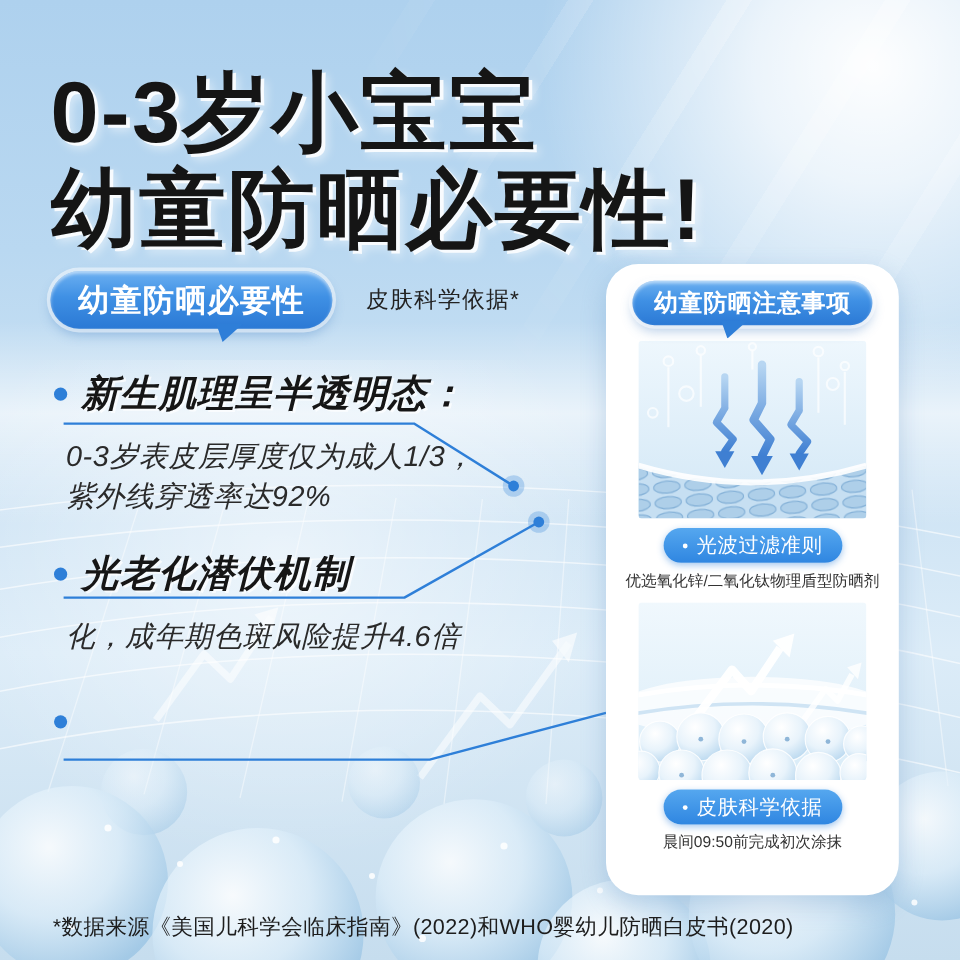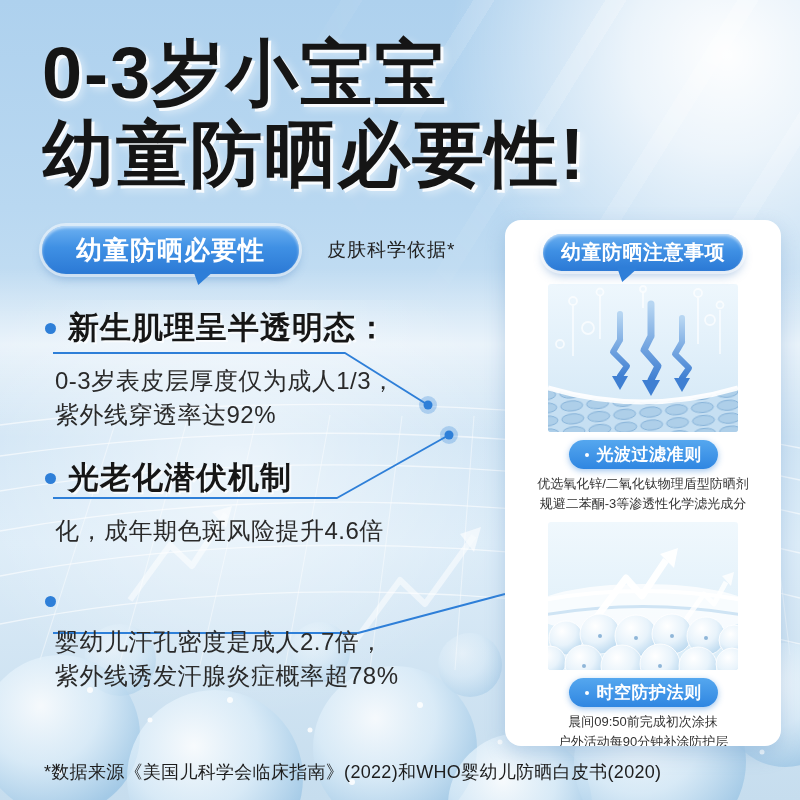--- a/index.html
+++ b/index.html
@@ -14,52 +14,52 @@
   .ray{position:absolute;top:-40px;right:0;width:620px;height:360px;pointer-events:none;
     background:repeating-linear-gradient(122deg,rgba(255,255,255,0) 0 46px,rgba(255,255,255,.28) 46px 64px,rgba(255,255,255,0) 64px 112px);
     -webkit-mask-image:radial-gradient(circle at 92% 0%,#000 10%,transparent 72%);
     mask-image:radial-gradient(circle at 92% 0%,#000 10%,transparent 72%);}
   .haze-mid{position:absolute;left:0;top:268px;width:100%;height:170px;
     background:linear-gradient(180deg,rgba(255,255,255,0) 0%,rgba(255,255,255,.62) 45%,rgba(255,255,255,0) 100%);}
   .haze-left{position:absolute;left:0px;top:300px;width:520px;height:420px;
     background:radial-gradient(ellipse at 45% 40%,rgba(255,255,255,.55) 0%,rgba(255,255,255,0) 70%);}
   .decor{position:absolute;inset:0;z-index:1;pointer-events:none;}
   
-  .title{position:absolute;left:42px;top:33px;z-index:3;color:#151515;font-weight:900;
+  .title{position:absolute;left:42px;top:54px;z-index:3;color:#151515;font-weight:900;
     font-size:72px;line-height:1.13;letter-spacing:2px;
     text-shadow:3px 3px 0 rgba(255,255,255,.85),5px 5px 8px rgba(255,255,255,.5);}
   
   .badge-row{position:absolute;left:42px;top:226px;z-index:3;display:flex;align-items:center;}
   .speech-badge{position:relative;display:flex;align-items:center;justify-content:center;
     background:linear-gradient(180deg,#6cb0f1 0%,#3f90e4 45%,#2b79d5 100%);
     color:#fff;font-weight:800;border-radius:26px;
     box-shadow:0 0 0 3px rgba(255,255,255,.5),0 5px 10px rgba(52,116,190,.35),inset 0 2px 3px rgba(255,255,255,.55);}
   .speech-badge::after{content:"";position:absolute;bottom:-11px;left:58%;width:24px;height:15px;
     background:#2e7ed8;clip-path:polygon(8% 0,100% 0,30% 100%);}
-  .badge-big{height:48px;padding:0 34px;font-size:26px;letter-spacing:1px;}
+  .badge-big{height:48px;padding:0 23px;font-size:26px;letter-spacing:1px;}
   .badge-small{height:37px;padding:0 18px;font-size:20px;letter-spacing:.5px;margin-top:14px;flex:none;}
   .badge-small::after{left:36%;}
   .side-caption{margin-left:28px;font-size:19px;color:#222;font-weight:500;letter-spacing:1px;}
   
-  .fact{position:absolute;left:42px;width:458px;z-index:3;}
+  .fact{position:absolute;left:42px;width:458px;z-index:3;font-style:italic;}
   .fact-head{display:flex;align-items:center;gap:12px;}
   .fact-dot{width:11px;height:11px;border-radius:50%;background:#2e7fd8;flex:none;margin-left:3px;}
   .fact-head h2{margin:0;font-size:31px;line-height:36px;font-weight:800;color:#161616;letter-spacing:1px;
     text-shadow:2px 2px 0 rgba(255,255,255,.7);}
   .fact-body{margin:18px 0 0 13px;font-size:24px;line-height:1.42;color:#2a2a2a;font-weight:500;letter-spacing:.5px;}
   .s1{top:310px}.s2{top:460px}.s3{top:596px}
   .connectors{position:absolute;inset:0;z-index:2;pointer-events:none;}
   
-  .right-card{position:absolute;left:505px;top:220px;width:276px;height:526px;z-index:3;
-    background:#ffffff;border-radius:16px;box-shadow:0 8px 20px rgba(96,146,196,.32);
+  .right-card{position:absolute;left:505px;top:220px;width:244px;height:526px;z-index:3;
+    background:#ffffff;border-radius:27px;box-shadow:0 8px 20px rgba(96,146,196,.32);
     display:flex;flex-direction:column;align-items:center;overflow:hidden;}
   .illo{width:190px;height:148px;border-radius:3px;flex:none;}
   .illo1{margin-top:13px}.illo2{margin-top:8px}
   .pill{position:relative;display:flex;align-items:center;gap:8px;margin-top:8px;flex:none;
-    background:linear-gradient(180deg,#55a7ef 0%,#2f86e1 100%);color:#fff;font-weight:700;
+    background:linear-gradient(180deg,#55a7ef 0%,#2f86e1 100%);color:#fff;font-weight:400;
     font-size:17px;height:29px;padding:0 16px;border-radius:15px;letter-spacing:.5px;
     box-shadow:0 2px 6px rgba(47,128,217,.45);}
   .pill-dot{width:4px;height:4px;border-radius:50%;background:#fff;flex:none;}
   .cap{margin-top:5px;font-size:13px;line-height:1.55;color:#333;font-weight:500;text-align:center;width:236px;}
   
   .footnote{position:absolute;left:44px;top:760px;z-index:3;font-size:18px;color:#1d1d1d;
     font-weight:500;letter-spacing:.3px;}
 </style>
 </head>
 <body>
@@ -181,24 +181,20 @@
       <h2>光老化潜伏机制</h2>
     </div>
     <div class="fact-body">
       <div>化，成年期色斑风险提升4.6倍</div>
     </div>
   </section>
 
   <section class="fact s3">
     <div class="fact-head">
       <span class="fact-dot"></span>
-    </div>
-    <div class="fact-body">
-      <div>婴幼儿汗孔密度是成人2.7倍，</div>
-      <div>紫外线诱发汗腺炎症概率超78%</div>
     </div>
   </section>
 
   <aside class="right-card">
     <div class="speech-badge badge-small">
       <span>幼童防晒注意事项</span>
     </div>
 
     <svg class="illo illo1" viewBox="0 0 190 148">
       <defs>
@@ -245,21 +241,20 @@
       <rect width="190" height="148" fill="url(#cells)" clip-path="url(#skinClip)"></rect>
       <path d="M0,104 Q95,132 190,104" stroke="rgba(255,255,255,.9)" stroke-width="5" fill="none"></path>
     </svg>
 
     <div class="pill">
       <span class="pill-dot"></span>
       <span>光波过滤准则</span>
     </div>
     <div class="cap">
       <div>优选氧化锌/二氧化钛物理盾型防晒剂</div>
-      <div>规避二苯酮-3等渗透性化学滤光成分</div>
     </div>
 
     <svg class="illo illo2" viewBox="0 0 190 148">
       <defs>
         <linearGradient id="g2" x1="0" y1="0" x2="0" y2="1">
           <stop offset="0%" stop-color="#f0f8fd"></stop>
             <stop offset="100%" stop-color="#d9ecf8"></stop>
         </linearGradient>
         <radialGradient id="bub2" cx="38%" cy="30%" r="75%">
           <stop offset="0%" stop-color="#ffffff"></stop>
@@ -296,23 +291,22 @@
           <circle cx="88" cy="116" r="2"></circle>
           <circle cx="124" cy="114" r="2"></circle>
         <circle cx="158" cy="116" r="2"></circle>
           <circle cx="36" cy="144" r="2"></circle>
           <circle cx="112" cy="144" r="2"></circle>
       </g>
     </svg>
 
     <div class="pill">
       <span class="pill-dot"></span>
-      <span>时空防护法则</span>
+      <span>皮肤科学依据</span>
     </div>
     <div class="cap">
       <div>晨间09:50前完成初次涂抹</div>
-      <div>户外活动每90分钟补涂防护层</div>
     </div>
   </aside>
 
   <div class="footnote">*数据来源《美国儿科学会临床指南》(2022)和WHO婴幼儿防晒白皮书(2020)</div>
 
 </div>
 
 </body></html>

